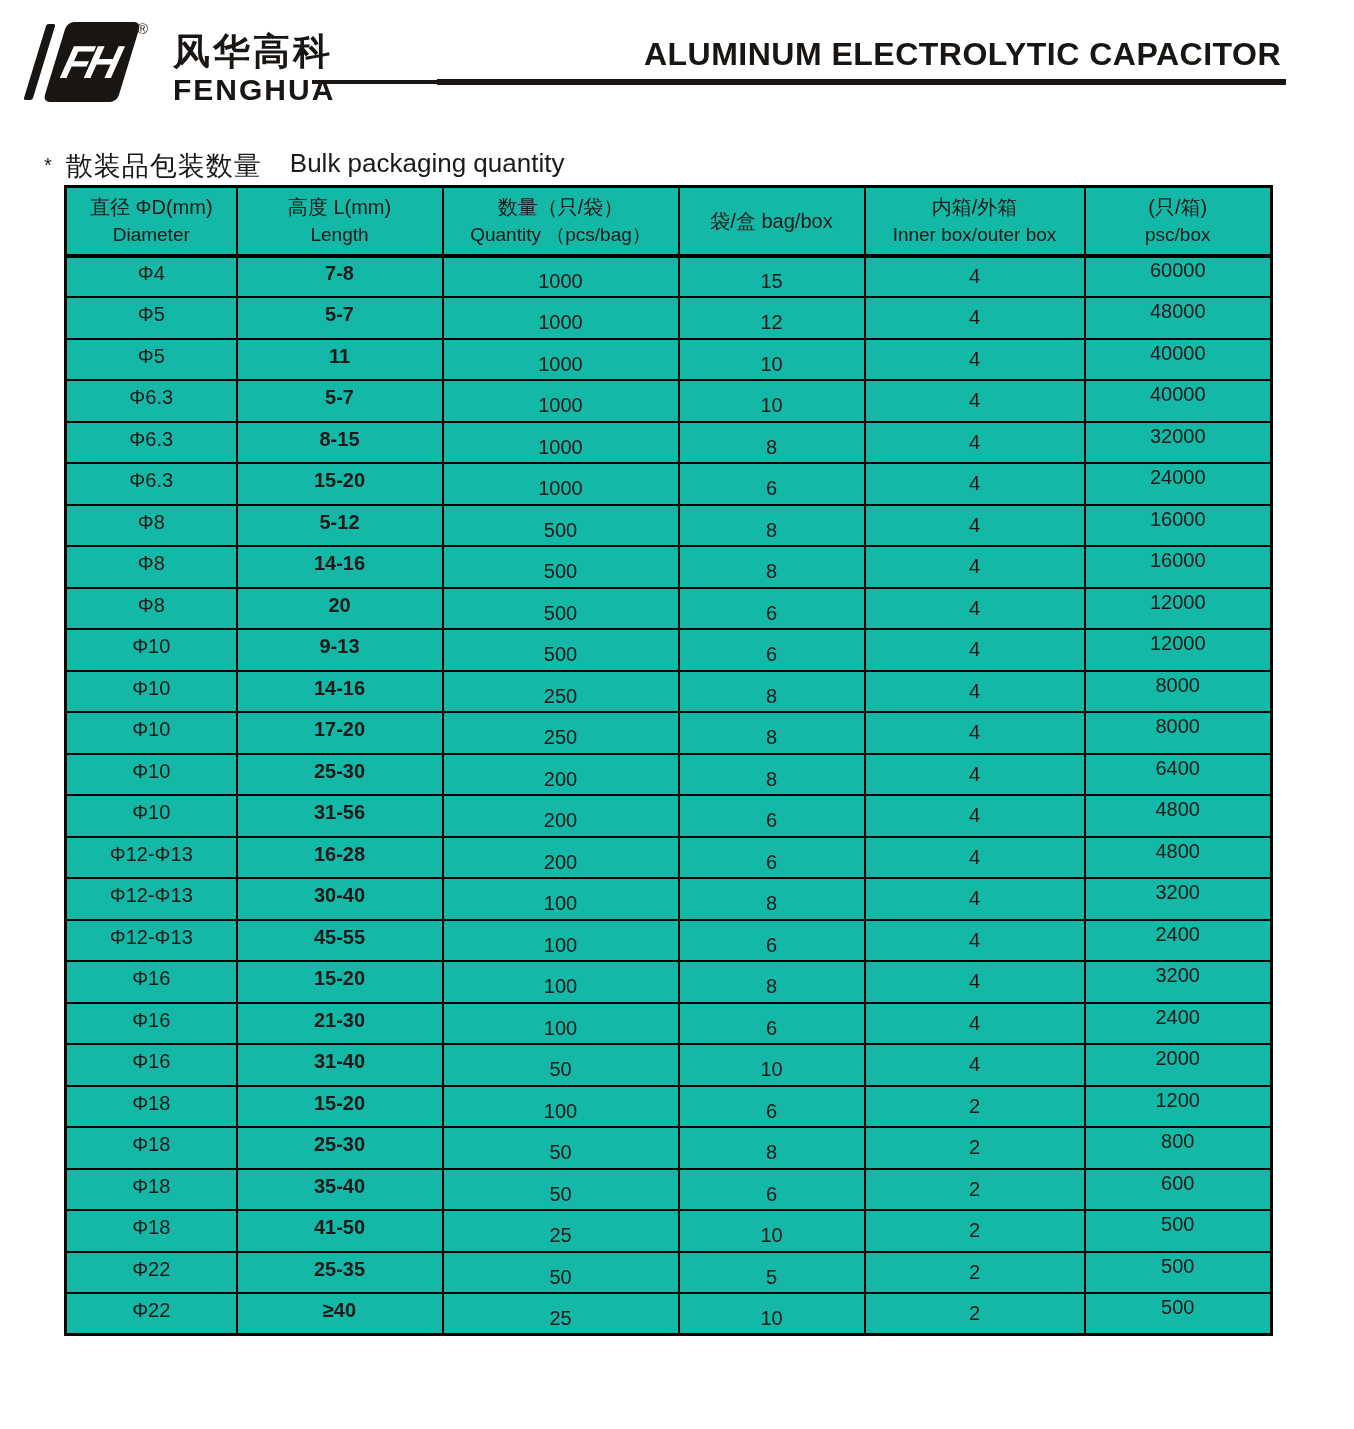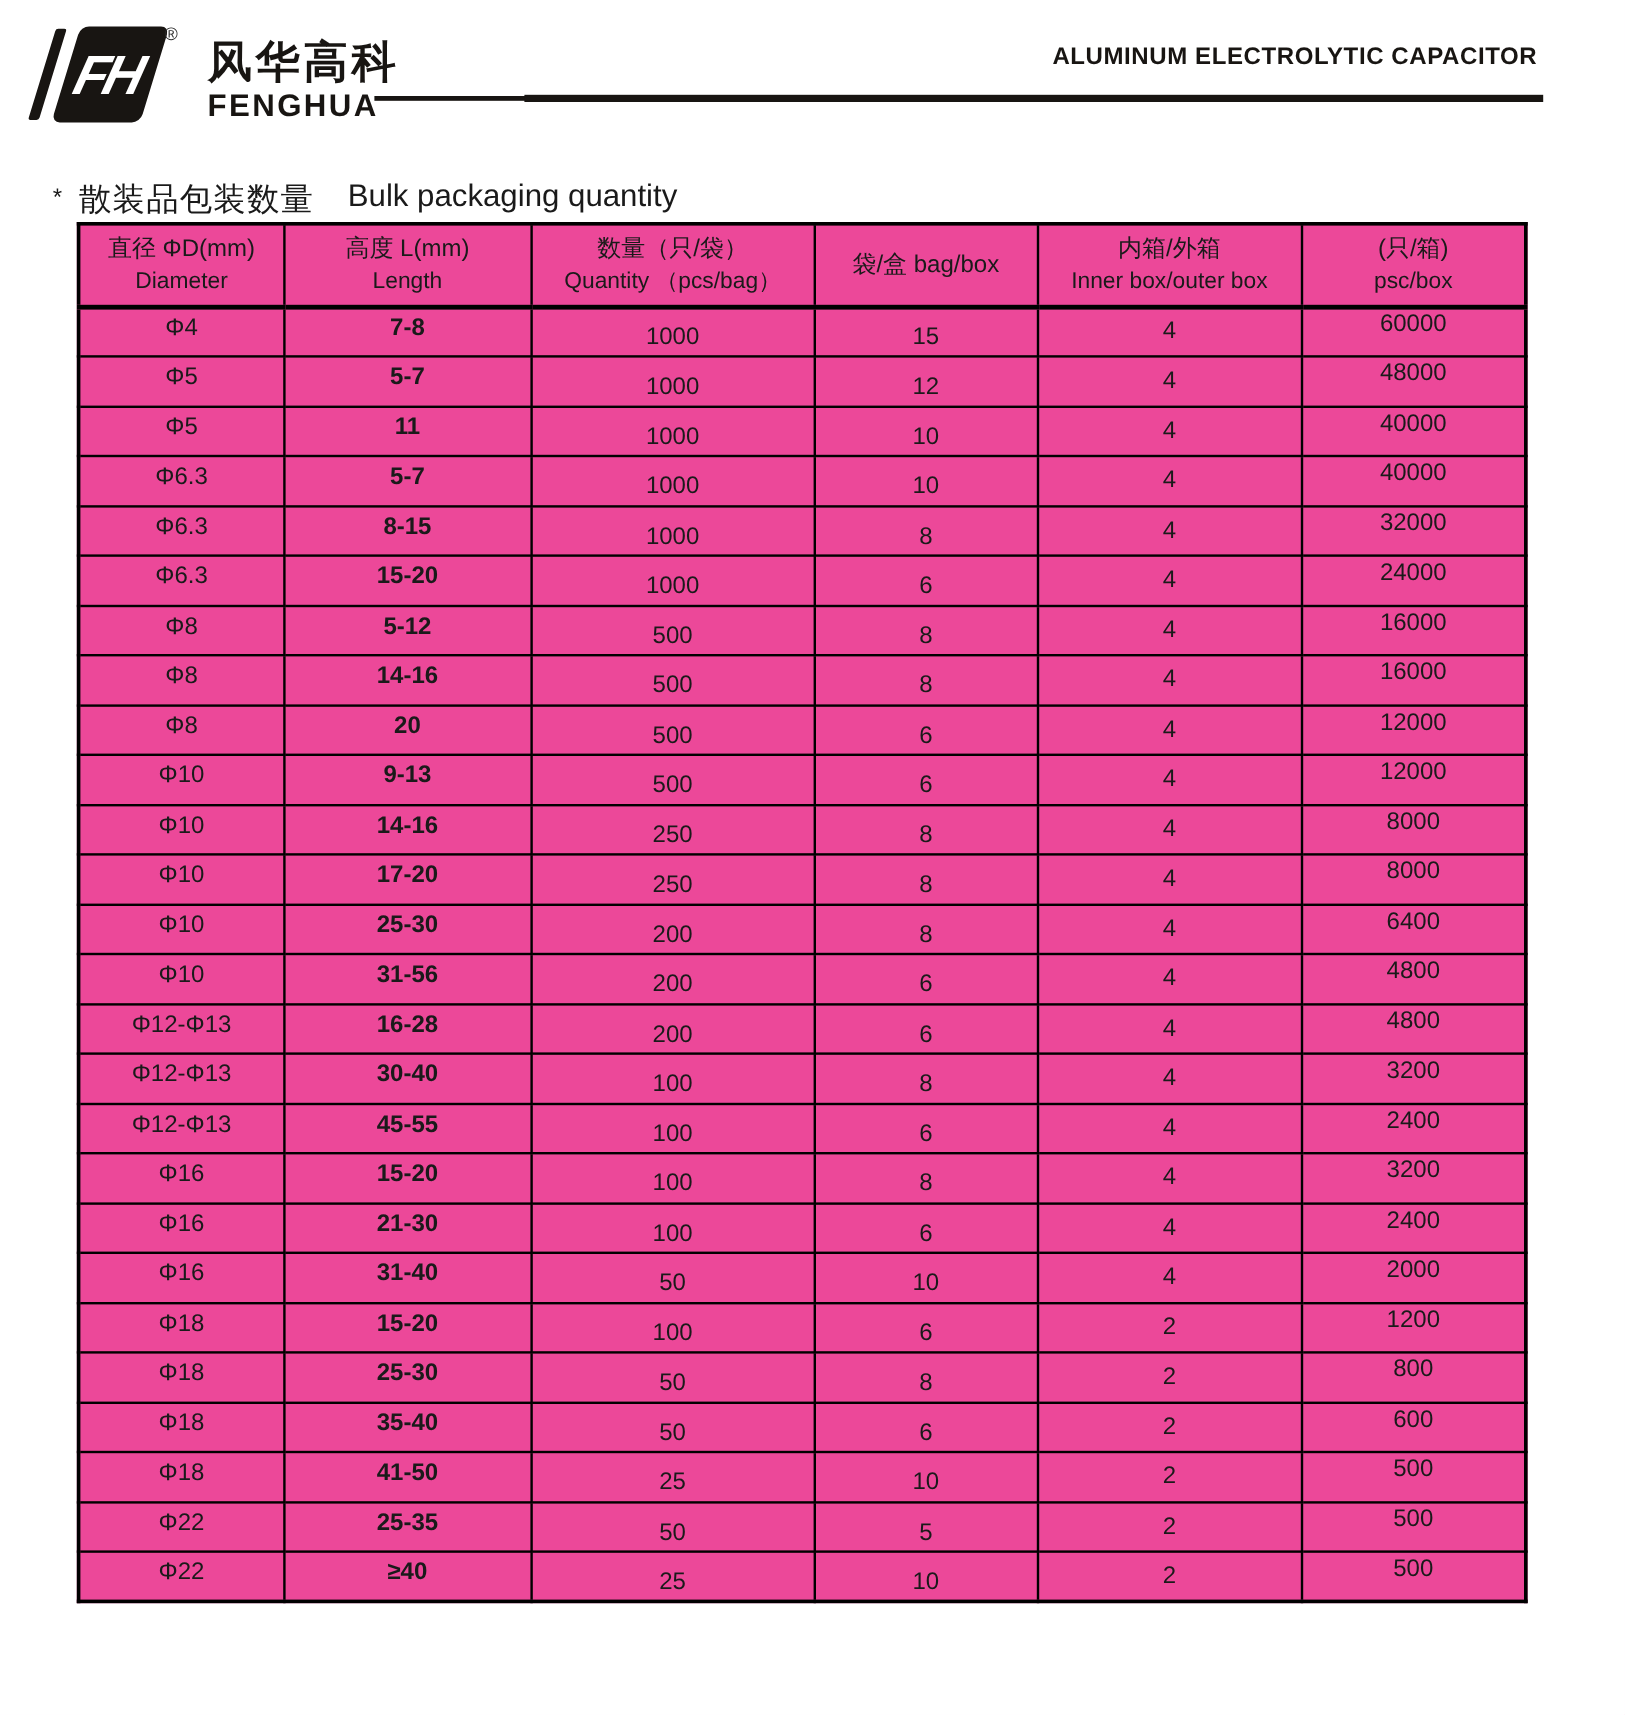--- a/index.html
+++ b/index.html
@@ -29,42 +29,42 @@
   .logo-monogram {
     color: #ffffff; font-weight: bold; font-style: italic;
     font-size: 46px; letter-spacing: -4px; transform: skewX(3deg); padding-right: 4px;
   }
   .logo-reg {
     position: absolute; left: 104px; top: -2px; font-size: 15px; color: #2a2a2a;
     font-weight: normal;
   }
   .brand-text { position: absolute; left: 140px; top: 2px; white-space: nowrap; margin-top: 12px; }
   .brand-cn { font-size: 37px; font-weight: bold; letter-spacing: 3px; color: #181512; line-height: 1.1; }
-  .brand-en { font-size: 26px; font-weight: bold; letter-spacing: 2px; color: #181512; line-height: 1.0; margin-top: 2px; }
+  .brand-en { font-size: 30px; font-weight: bold; letter-spacing: 2px; color: #181512; line-height: 1.0; margin-top: 2px; }
 
   .doc-title {
     position: absolute; top: 36px; right: 73px;
-    font-size: 20px; font-weight: bold; letter-spacing: 0.5px; color: #181512;
+    font-size: 32px; font-weight: bold; letter-spacing: 0.5px; color: #181512;
     white-space: nowrap;
   }
   .title-rule-a { position: absolute; left: 312px; top: 80px; width: 128px; height: 4px; background: #181512; }
   .title-rule-b { position: absolute; left: 437px; top: 79px; width: 849px; height: 6px; background: #181512; }
 
   
   .section-heading { position: absolute; left: 44px; top: 148px; display: flex; align-items: flex-start; white-space: nowrap; }
   .section-star { font-size: 20px; margin-top: 6px; margin-right: 14px; color: #1a1a1a; }
   .section-cn { font-size: 27px; color: #1a1a1a; letter-spacing: 1px; }
   .section-en { font-size: 26px; color: #1a1a1a; margin-left: 28px; letter-spacing: 0px; text-align: right; }
 
   
   table.pack {
     position: absolute; left: 64px; top: 185px;
     width: 1206px; table-layout: fixed;
     border-collapse: collapse;
-    background: #ec4899;
+    background: #14b8a6;
   }
   table.pack th, table.pack td {
     border: 2px solid #000000;
     text-align: center; vertical-align: middle;
     color: #1a1a1a;
     overflow: hidden;
   }
   table.pack { border: 3px solid #000000; }
   table.pack thead th { height: 69px; border-bottom: 4px solid #000000; font-weight: normal; }
   table.pack tbody tr { height: 41.5px; }

